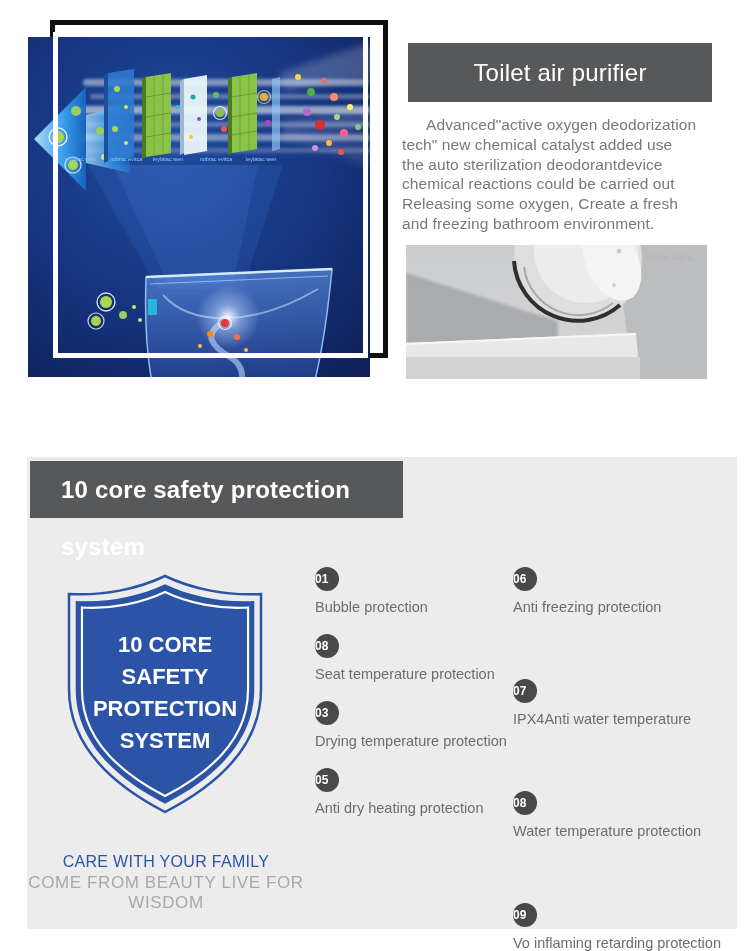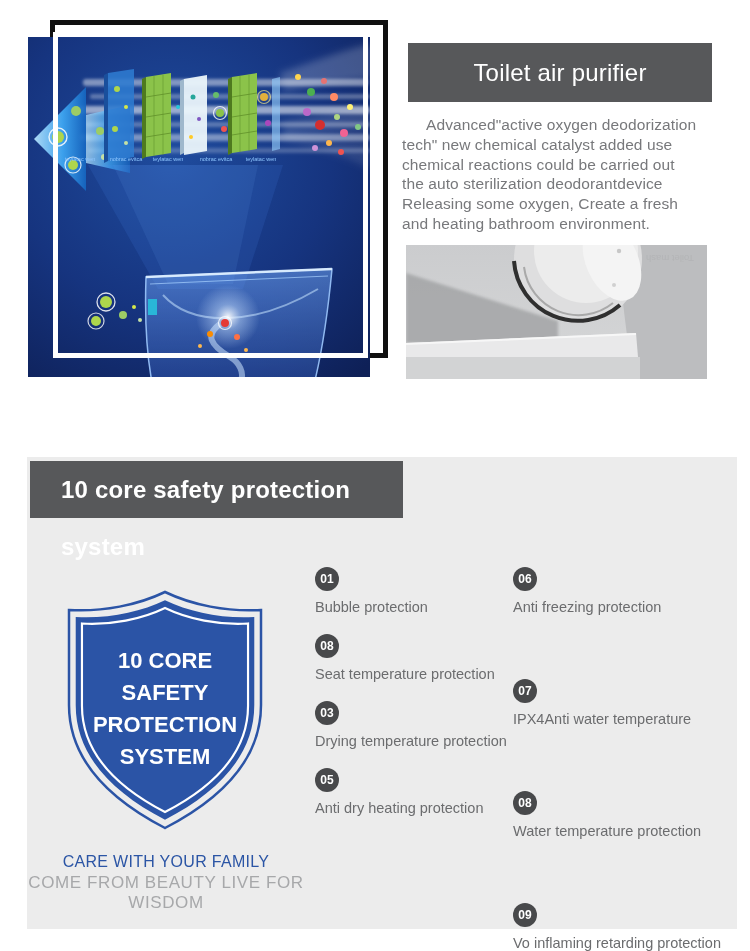--- a/index.html
+++ b/index.html
@@ -21,33 +21,33 @@
   .para-line:first-child { text-indent:24px; }
 
   .photo { position:absolute; left:406px; top:233px; width:301px; height:134px; }
 
   
   .section-bottom { position:absolute; left:27px; top:445px; width:710px; height:472px; background:#ececec; }
   .banner-bottom { position:absolute; left:3px; top:4px; width:373px; height:57px;
                    background:#57585a; color:#ffffff; font-size:24px; font-weight:700;
                    line-height:57px; padding-left:31px; letter-spacing:0.2px; }
 
-  .shield-wrap { position:absolute; left:31px; top:132px; width:215px; height:246px; }
+  .shield-wrap { position:absolute; left:31px; top:116px; width:215px; height:246px; }
 
   .caption-1 { position:absolute; left:0; top:396px; width:278px; text-align:center;
                color:#2b55a5; font-size:16px; font-weight:400; letter-spacing:0.3px; }
   .caption-2 { position:absolute; left:0; top:416px; width:278px; text-align:center;
                color:#a7a8aa; font-size:17px; letter-spacing:0.6px; }
 
   .features-col { position:absolute; top:110px; display:flex; flex-direction:column; }
   .features-col.left  { left:288px; width:190px; }
   .features-col.right { left:486px; width:215px;gap:45px; }
   .feature { margin-bottom:19px; }
   .num-badge { width:24px; height:24px; border-radius:50%; background:#48494b; color:#ffffff;
-               font-size:12px; font-weight:700; text-align:center; line-height:24px; }
+               font-size:12px; font-weight:700; text-align:left; line-height:24px; }
   .feature-label { margin-top:8px; color:#6b6c6e; font-size:14.5px; white-space:nowrap; }
 </style>
 </head>
 <body>
 
 <div class="page">
 
   <div class="black-frame"></div>
 
   <div class="blue-image">
@@ -209,24 +209,24 @@
     </svg>
   </div>
 
   <div class="white-frame"></div>
 
   <div class="banner-top">Toilet air purifier</div>
 
   <div class="para">
     <div class="para-line">Advanced"active oxygen deodorization</div>
     <div class="para-line">tech" new chemical catalyst added use</div>
+    <div class="para-line">the auto sterilization deodorantdevice</div>
     <div class="para-line">chemical reactions could be carried out</div>
-    <div class="para-line">the auto sterilization deodorantdevice</div>
     <div class="para-line">Releasing some oxygen, Create a fresh</div>
-    <div class="para-line">and heating bathroom environment.</div>
+    <div class="para-line">and freezing bathroom environment.</div>
   </div>
 
   <div class="photo">
     <svg width="301" height="134" viewBox="0 0 301 134">
       <defs>
         <linearGradient id="wallG" x1="0" y1="0" x2="0" y2="1">
           <stop offset="0%" stop-color="#cbccce"></stop>
           <stop offset="100%" stop-color="#d6d7d8"></stop>
         </linearGradient>
         <filter id="pb">

